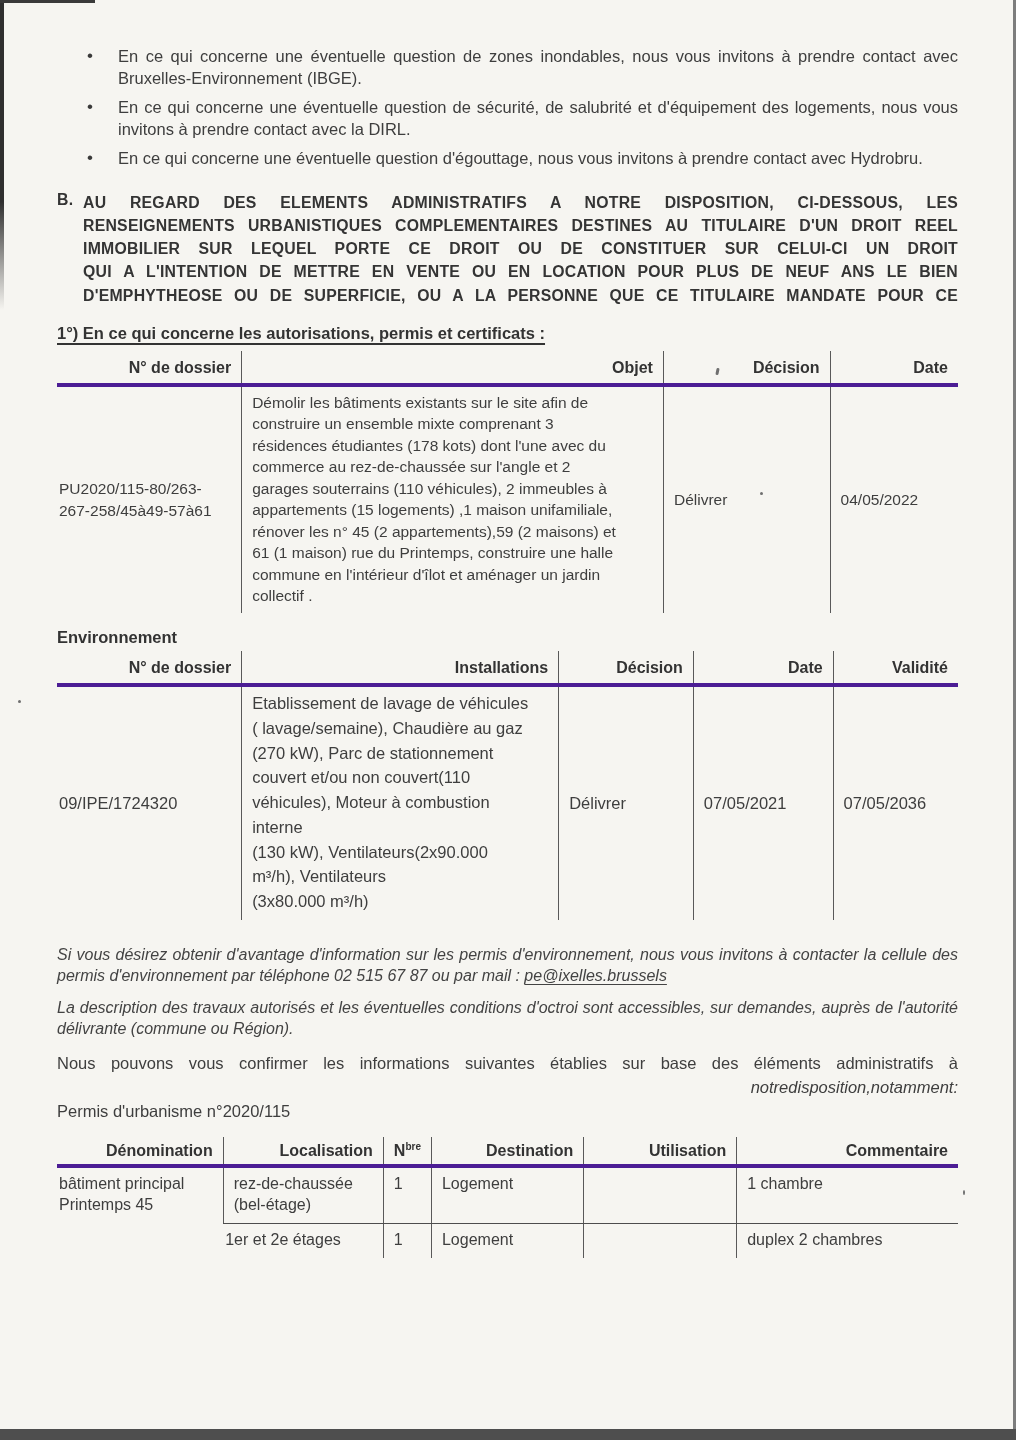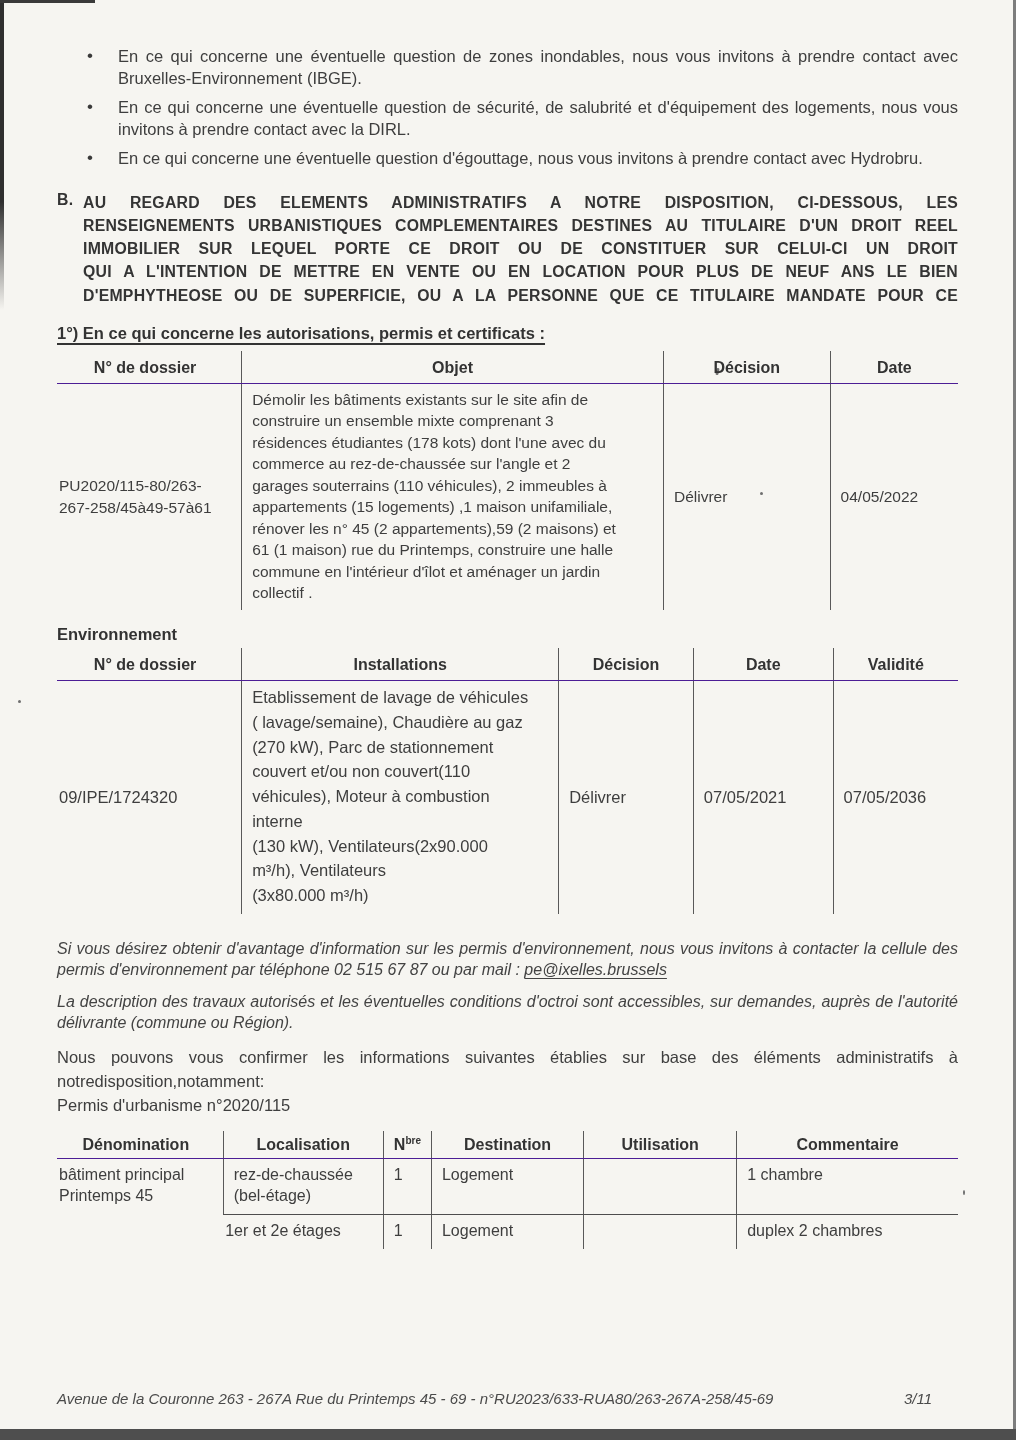--- a/index.html
+++ b/index.html
@@ -38,22 +38,22 @@
   .section-b .b-label{position:absolute;left:0;top:0;}
   .section-b .b-line{display:block;line-height:23.2px;text-align:justify;text-align-last:justify;}
   .section-b .b-line.last{text-align-last:left;}
 
   .h-underlined{margin-top:17px;font-size:16.5px;font-weight:bold;color:#333;
     text-decoration:underline;text-decoration-thickness:1.5px;text-underline-offset:4px;}
   .sub-title{margin-top:14px;font-size:16.5px;font-weight:bold;color:#333;}
 
   
   table.doc-table{border-collapse:collapse;table-layout:fixed;margin-top:8px;}
-  table.doc-table th{font-size:16px;font-weight:bold;color:#333;text-align:center;
-    padding:8px 10px 6px 10px;border-bottom:1px solid #4c1d95;vertical-align:bottom;}
+  table.doc-table th{font-size:16px;font-weight:bold;color:#333;text-align:right;
+    padding:8px 10px 6px 10px;border-bottom:4px solid #4c1d95;vertical-align:bottom;}
   table.doc-table th:first-child,
   table.doc-table td:first-child{padding-left:2px;}
   table.doc-table th + th,
   table.doc-table td + td{border-left:1.6px solid #595959;}
   table.doc-table td{padding:6px 10px;vertical-align:middle;}
   .ml{white-space:pre-line;}
 
   table.t-urbanisme td{font-size:15.5px;line-height:1.39;}
   table.t-urbanisme td.cell-objet{vertical-align:top;padding-top:5px;}
   table.t-env{margin-top:4px;}
@@ -67,21 +67,21 @@
   sup.nb{font-size:10px;vertical-align:super;line-height:0;}
 
   
   .note{font-style:italic;font-size:16px;line-height:1.34;text-align:justify;color:#434343;}
   .note.first{margin-top:24px;}
   .note + .note{margin-top:10px;}
   .note a{color:#434343;text-decoration:underline;text-underline-offset:3px;}
 
   .confirm{margin-top:11px;font-size:16.5px;line-height:1.46;}
   .confirm .j-line{text-align:justify;text-align-last:justify;}
-  .confirm .spread{display:flex;justify-content:flex-start;}
+  .confirm .spread{display:flex;justify-content:flex-end;font-style:italic;}
 
   .footer{position:absolute;left:57px;top:1390px;width:901px;display:flex;
     font-style:italic;font-size:15px;color:#4a4a4a;}
   .footer .page-num{margin-left:auto;padding-right:26px;font-style:italic;}
 </style>
 </head>
 <body>
 
 <div class="page">
 
@@ -236,18 +236,14 @@
           <td>1</td>
           <td>Logement</td>
           <td></td>
           <td>duplex 2 chambres</td>
         </tr>
       </tbody>
     </table>
 
   </div>
 
-  <div class="footer">
-    <span>Avenue de la Couronne 263 - 267A  Rue du Printemps 45 - 69  - n°RU2023/633-RUA80/263-267A-258/45-69</span>
-    <span class="page-num">3/11</span>
-  </div>
 
 </div>
 
 </body></html>

